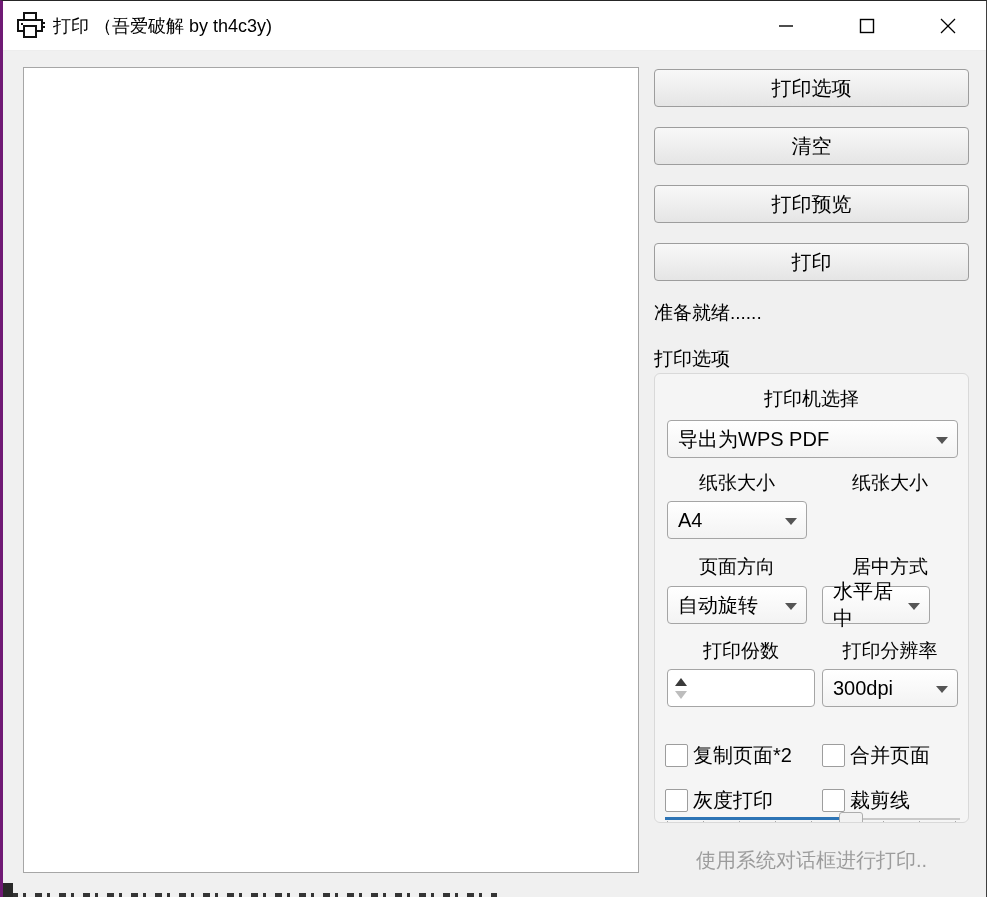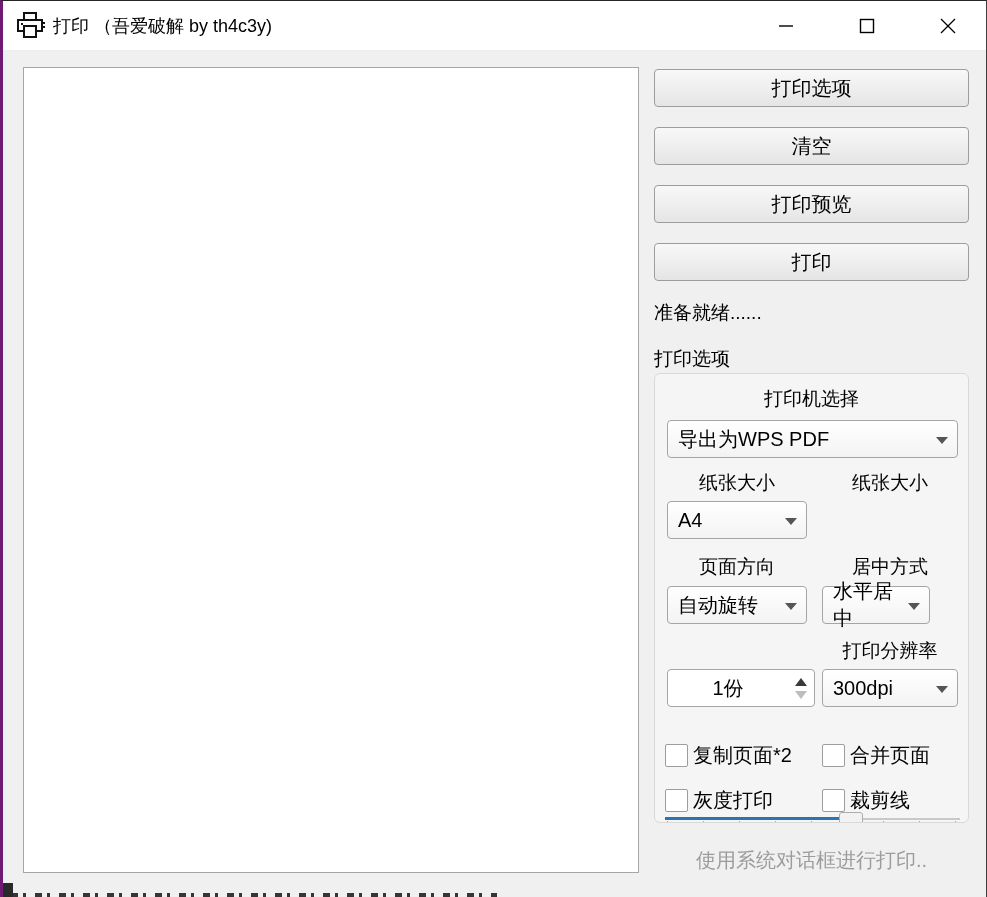--- a/index.html
+++ b/index.html
@@ -151,24 +151,24 @@
     <div class="opt-label lbl-center">居中方式</div>
     <div class="sel sel-orient">
       <span>自动旋转</span>
       <span class="arrow"></span>
     </div>
     <div class="sel sel-center">
       <span>水平居中</span>
       <span class="arrow"></span>
     </div>
 
+    <div class="opt-label lbl-copies">打印份数</div>
     <div class="opt-label lbl-dpi">打印分辨率</div>
 
     <div class="spin">
-      <div class="spin-value">1份</div>
       <div class="spin-arrows">
         <span class="tri-up"></span>
         <span class="tri-down"></span>
       </div>
     </div>
     <div class="sel sel-dpi">
       <span>300dpi</span>
       <span class="arrow"></span>
     </div>
 

